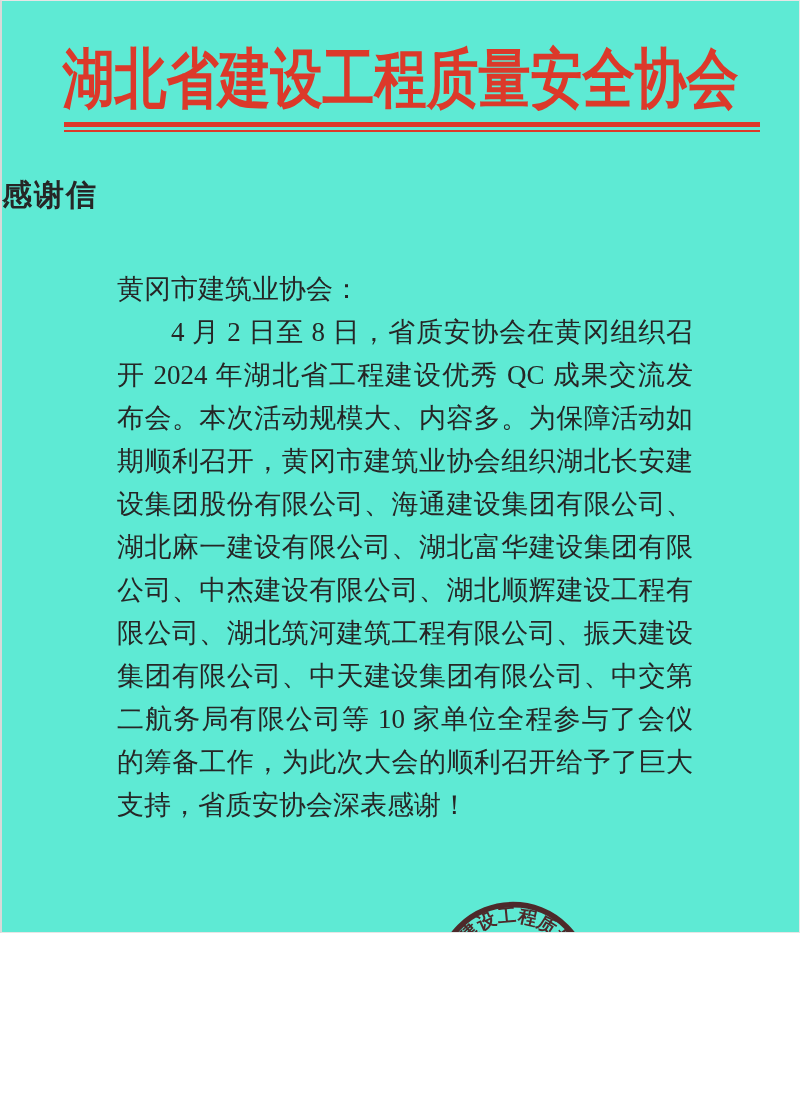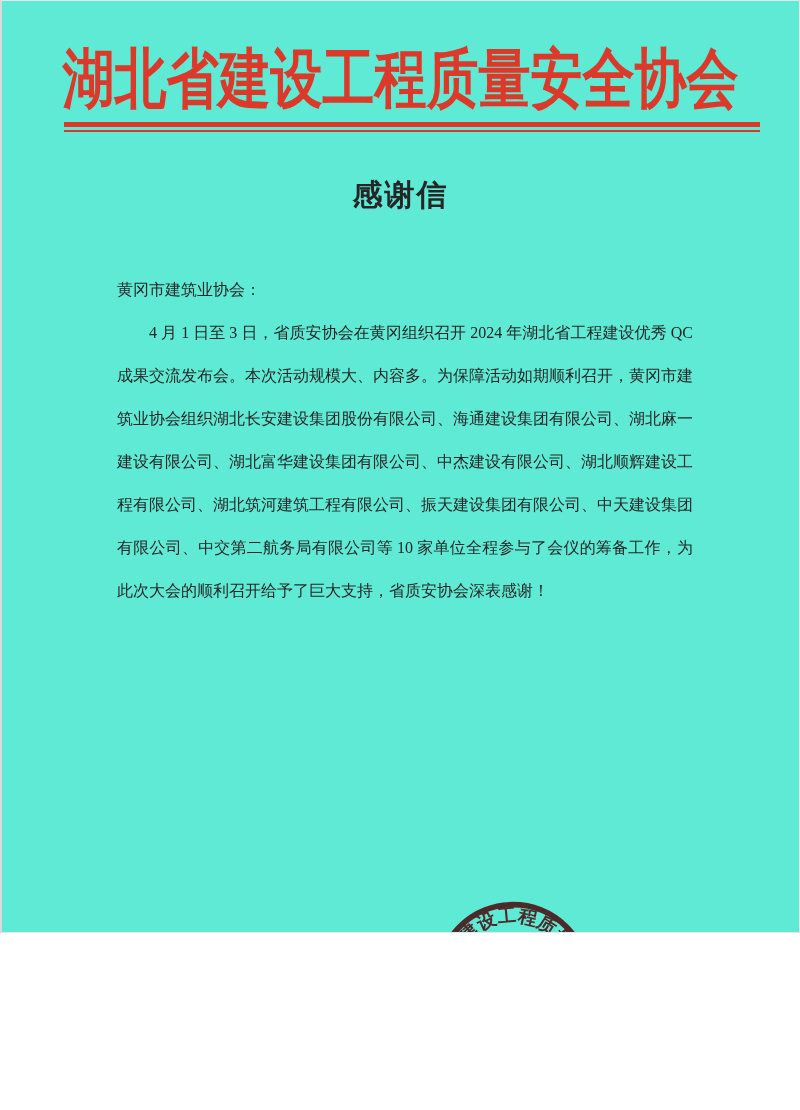--- a/index.html
+++ b/index.html
@@ -33,32 +33,32 @@
   }
   .rule { position: absolute; left: 62px; width: 696px; background: var(--accent); }
   .rule-thick { top: 121px; height: 5px; }
   .rule-thin  { top: 129px; height: 2px; }
   .letter-title {
     position: absolute;
     top: 174px;
     left: 0;
     width: 100%;
     margin: 0;
-    text-align: center;
+    text-align: left;
     font-size: 30px;
     font-weight: bold;
     letter-spacing: 2px;
     color: var(--ink);
   }
   .letter-body {
     position: absolute;
     top: 267px;
     left: 115px;
     width: 576px;
-    font-size: 16px;
+    font-size: 27px;
     line-height: 43px;
     color: var(--ink);
     text-align: justify;
     text-justify: inter-ideograph;
   }
   .letter-body p { margin: 0; }
   .letter-body p.para { text-indent: 2em; }
   .signature {
     position: absolute;
     top: 941px;
@@ -106,21 +106,21 @@
 
   <h1 class="org-title">湖北省建设工程质量安全协会</h1>
 
   <div class="rule rule-thick"></div>
   <div class="rule rule-thin"></div>
 
   <h2 class="letter-title">感谢信</h2>
 
   <div class="letter-body">
     <p class="salutation">黄冈市建筑业协会：</p>
-    <p class="para">4 月 1 日至 3 日，省质安协会在黄冈组织召开 2024 年湖北省工程建设优秀 QC 成果交流发布会。本次活动规模大、内容多。为保障活动如期顺利召开，黄冈市建筑业协会组织湖北长安建设集团股份有限公司、海通建设集团有限公司、湖北麻一建设有限公司、湖北富华建设集团有限公司、中杰建设有限公司、湖北顺辉建设工程有限公司、湖北筑河建筑工程有限公司、振天建设集团有限公司、中天建设集团有限公司、中交第二航务局有限公司等 10 家单位全程参与了会仪的筹备工作，为此次大会的顺利召开给予了巨大支持，省质安协会深表感谢！</p>
+    <p class="para">4 月 2 日至 8 日，省质安协会在黄冈组织召开 2024 年湖北省工程建设优秀 QC 成果交流发布会。本次活动规模大、内容多。为保障活动如期顺利召开，黄冈市建筑业协会组织湖北长安建设集团股份有限公司、海通建设集团有限公司、湖北麻一建设有限公司、湖北富华建设集团有限公司、中杰建设有限公司、湖北顺辉建设工程有限公司、湖北筑河建筑工程有限公司、振天建设集团有限公司、中天建设集团有限公司、中交第二航务局有限公司等 10 家单位全程参与了会仪的筹备工作，为此次大会的顺利召开给予了巨大支持，省质安协会深表感谢！</p>
   </div>
 
   <div class="signature">湖北省建设工程质量安全协会</div>
 
   <div class="date">2024 年 4 月 9 日</div>
 
   <svg class="stamp" viewBox="0 0 200 200" aria-hidden="true">
     <defs>
       <path id="seal-arc" d="M 32.3 124.6 A 72 72 0 1 1 167.7 124.6" fill="none"></path>
     </defs>

